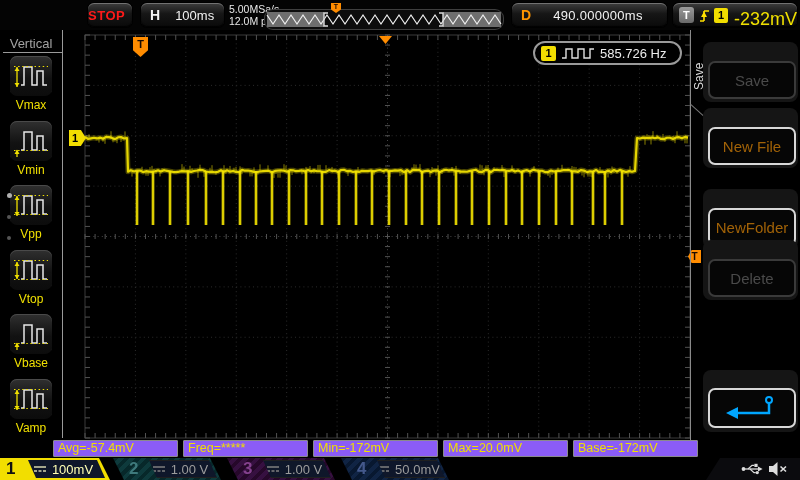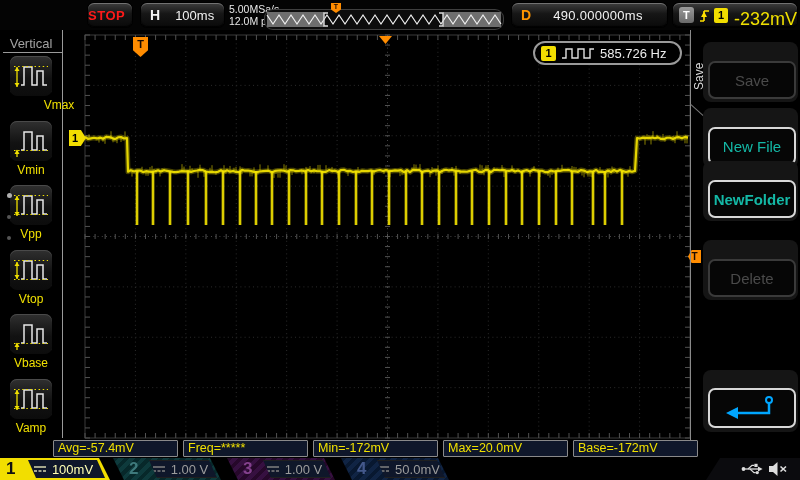--- a/index.html
+++ b/index.html
@@ -60,25 +60,25 @@
 
   
   .rmenu-sep{position:absolute;left:690px;top:30px;width:1px;height:427px;background:#8a8a8a;}
   .rmenu-tab{position:absolute;left:692px;top:50px;height:52px;width:15px;color:#dcdcdc;font-size:12px;
              writing-mode:vertical-rl;transform:rotate(180deg);text-align:center;}
   .rmenu-diag{position:absolute;left:691px;top:104px;width:24px;height:1px;background:#777;
              transform:rotate(42deg);transform-origin:left top;}
   .slot{position:absolute;left:703px;width:95px;height:60px;background:#151515;border-radius:8px;}
   .softkey{position:absolute;left:708px;width:88px;height:38px;border-radius:7px;background:#060606;
            text-align:center;font-size:15px;box-sizing:border-box;display:flex;align-items:center;justify-content:center;}
-  .softkey.on{border:2px solid #d8d8d8;color:#14b8a6;}
+  .softkey.on{border:2px solid #d8d8d8;color:#a16207;}
   .softkey.off{border:2px solid #3a3a3a;color:#4a4a4a;}
 
   
-  .meas{position:absolute;top:440px;width:125px;height:17px;background:#0f172a;border:1px solid #8a8a8a;
+  .meas{position:absolute;top:440px;width:125px;height:17px;background:#8b5cf6;border:1px solid #8a8a8a;
         border-radius:1px;box-sizing:border-box;color:#f0e000;font-size:12.5px;line-height:14px;padding-left:4px;}
 
   
   .chbar{position:absolute;left:0;top:457px;width:800px;height:23px;background:#000;}
   .chtab{position:absolute;top:1px;height:22px;}
   .chnum{position:absolute;top:1px;font-size:17px;font-weight:bold;}
   .chinner{position:absolute;top:2px;height:18px;background:#0f172a;display:flex;align-items:center;
            justify-content:center;gap:5px;}
   .chscale{font-size:13px;}
   .icon-area{position:absolute;left:706px;top:1px;width:94px;height:22px;background:#0b0b0e;
@@ -170,21 +170,21 @@
   <div class="lmenu-underline"></div>
   <div class="lmenu-sep"></div>
   <div id="lmenu-items">
       <div class="micon" style="top: 56px;"><svg width="42" height="40">
           <path d="M11,29 H14 V11 H22 V29 H27 V15 H33 V29 H37" fill="none" stroke="#e8e8e8" stroke-width="1.5"></path>
           <path d="M4,10.5 H38" stroke="#f0e000" stroke-width="1.2" stroke-dasharray="1.5 2.6" fill="none"></path>
           <line x1="7" y1="31" x2="7" y2="11" stroke="#f0e000" stroke-width="1.3"></line>
           <polygon points="4.5,15 9.5,15 7,11" fill="#f0e000"></polygon>
           <polygon points="4.5,27 9.5,27 7,31" fill="#f0e000"></polygon>
         </svg></div>
-      <div class="mlabel" style="top: 98px; padding-left: 28px;">Vmax</div>
+      <div class="mlabel" style="top: 98px;">Vmax</div>
       <div class="micon" style="top: 120.6px;"><svg width="42" height="40">
           <path d="M11,29 H14 V11 H22 V29 H27 V15 H33 V29 H37" fill="none" stroke="#e8e8e8" stroke-width="1.5"></path>
           <path d="M4,29.5 H38" stroke="#f0e000" stroke-width="1.2" stroke-dasharray="1.5 2.6" fill="none"></path>
           <line x1="7" y1="36" x2="7" y2="29" stroke="#f0e000" stroke-width="1.3"></line>
           <polygon points="4.5,33 9.5,33 7,28.5" fill="#f0e000"></polygon>
         </svg></div>
       <div class="mlabel" style="top: 162.6px;">Vmin</div>
       <div class="micon" style="top: 185.2px;"><svg width="42" height="40">
           <path d="M11,29 H14 V11 H22 V29 H27 V15 H33 V29 H37" fill="none" stroke="#e8e8e8" stroke-width="1.5"></path>
           <path d="M4,10.5 H38" stroke="#f0e000" stroke-width="1.2" stroke-dasharray="1.5 2.6" fill="none"></path>
@@ -227,21 +227,21 @@
   <div class="rmenu-sep"></div>
   <div class="rmenu-tab">Save</div>
   <div class="rmenu-diag"></div>
   <div id="rmenu-items">
       <div class="slot" style="top: 42px;">
         <div class="softkey off" style="position: absolute; left: 5px; top: 19px;">Save</div>
       </div>
       <div class="slot" style="top: 108px;">
         <div class="softkey on" style="position: absolute; left: 5px; top: 19px;">New File</div>
       </div>
-      <div class="slot" style="top: 161px; font-weight: bold;">
+      <div class="slot" style="top: 189px;">
         <div class="softkey on" style="position: absolute; left: 5px; top: 19px;">NewFolder</div>
       </div>
       <div class="slot" style="top: 240px;">
         <div class="softkey off" style="position: absolute; left: 5px; top: 19px;">Delete</div>
       </div>
     </div>
   <div class="slot" style="top:370px;height:62px;">
     <div class="softkey on" style="left:5px;top:18px;position:absolute;width:88px;height:40px;">
       <svg width="56" height="28">
         <circle cx="45" cy="6" r="3" fill="none" stroke="#00a6ff" stroke-width="2"></circle>

